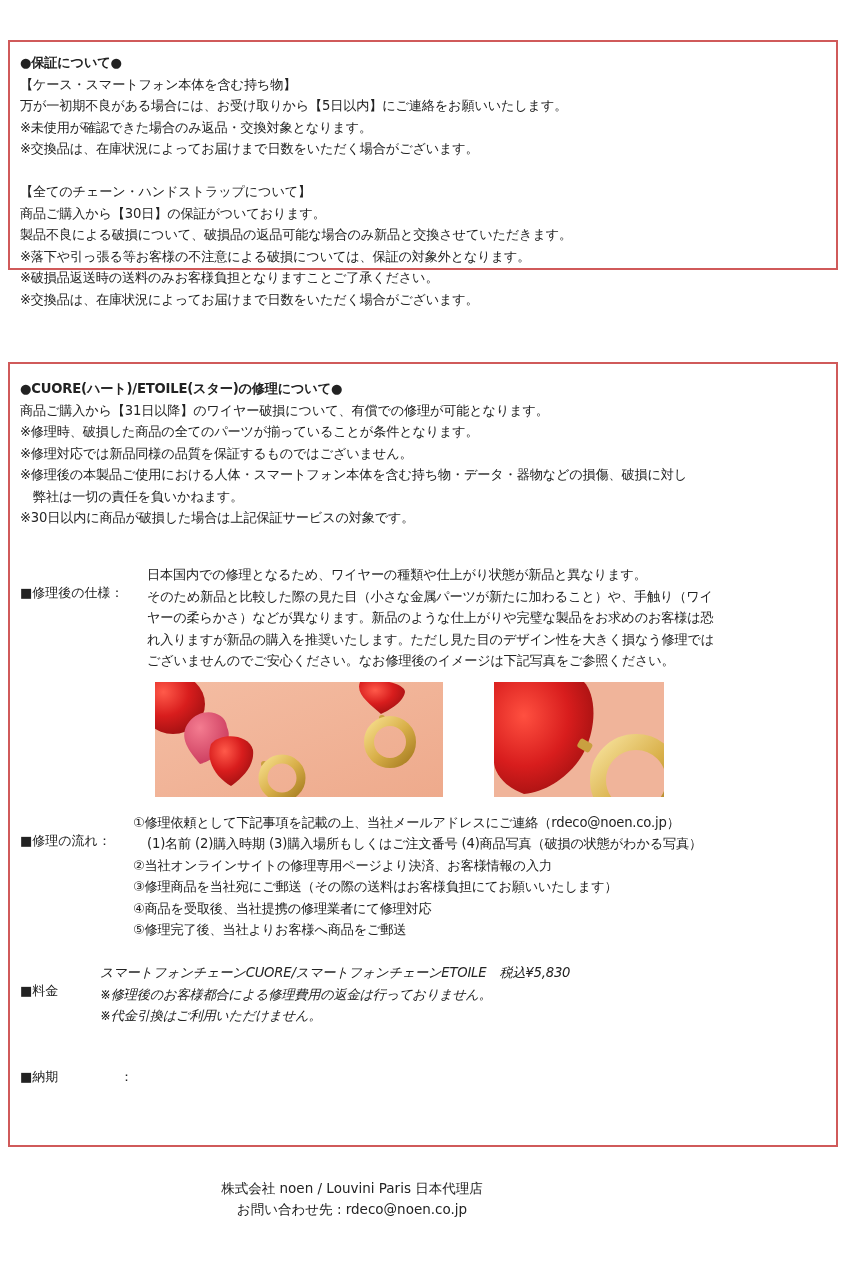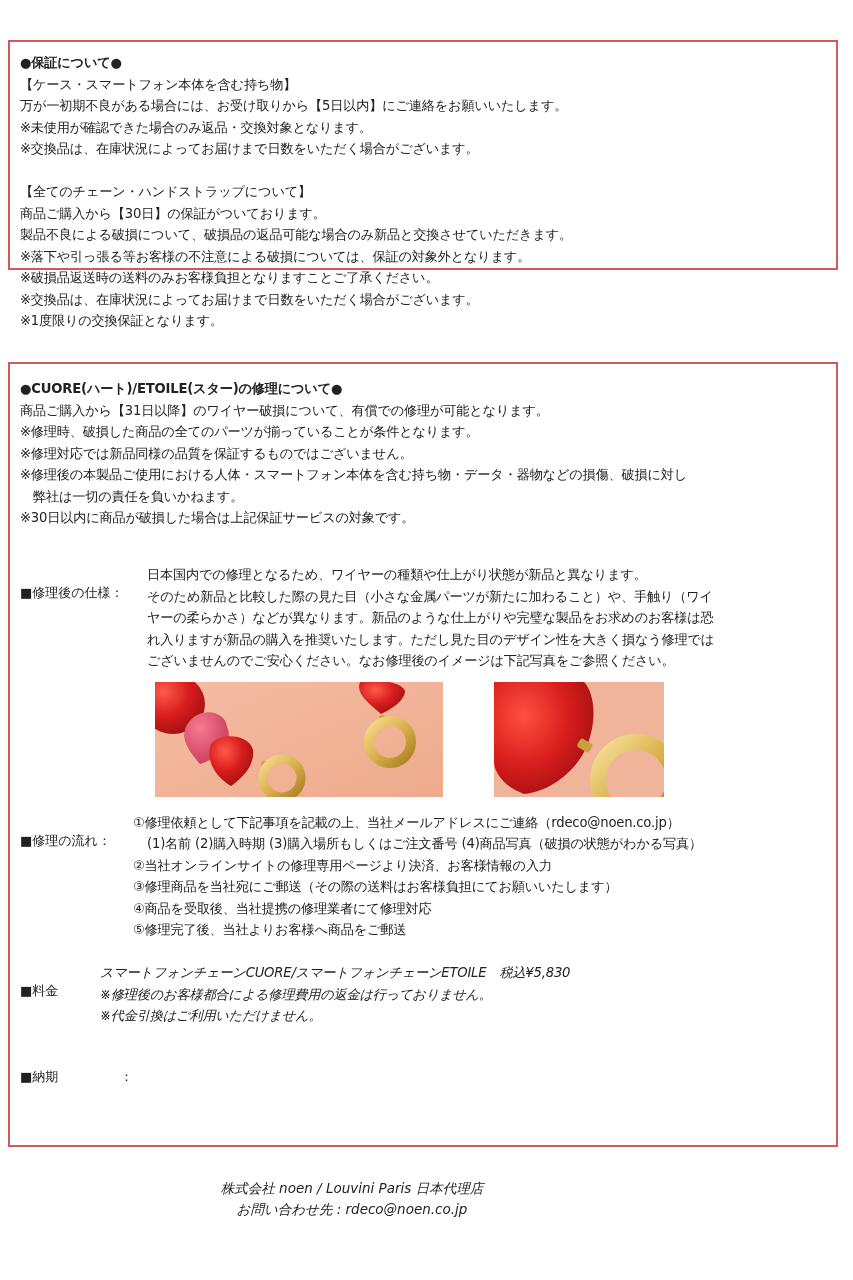--- a/index.html
+++ b/index.html
@@ -22,40 +22,39 @@
   .row { position: relative; }
   .label { position: absolute; left: 0; top: 18px; font-size: 13px; line-height: 21.5px; white-space: nowrap; }
   .body-col { margin-left: 127px; }
   .body-col-flow { margin-left: 113px; }
   .body-col-flow .sub { padding-left: 14px; }
   .body-col-price { margin-left: 80px; font-style: italic; }
   .photos { position: relative; height: 130px; margin-top: 10px; }
   .photo { position: absolute; top: 0; height: 115px; overflow: hidden; }
   #photo-1 { left: 135px; width: 288px; }
   #photo-2 { left: 474px; width: 170px; }
-  .footer { position: absolute; top: 1178px; left: 0; width: 704px; text-align: center; font-style: italic; }
+  .footer { position: absolute; top: 1178px; left: 0; width: 704px; text-align: center; }
   .footer .line { font-size: 13.5px; line-height: 21px; letter-spacing: 0; }
 </style>
 </head>
 <body>
 
 <section id="box-warranty" class="box">
   <div class="line bold">●保証について●</div>
   <div class="line">【ケース・スマートフォン本体を含む持ち物】</div>
   <div class="line">万が一初期不良がある場合には、お受け取りから【5日以内】にご連絡をお願いいたします。</div>
   <div class="line">※未使用が確認できた場合のみ返品・交換対象となります。</div>
   <div class="line">※交換品は、在庫状況によってお届けまで日数をいただく場合がございます。</div>
   <div class="gap"></div>
   <div class="line">【全てのチェーン・ハンドストラップについて】</div>
   <div class="line">商品ご購入から【30日】の保証がついております。</div>
   <div class="line">製品不良による破損について、破損品の返品可能な場合のみ新品と交換させていただきます。</div>
   <div class="line">※落下や引っ張る等お客様の不注意による破損については、保証の対象外となります。</div>
   <div class="line">※破損品返送時の送料のみお客様負担となりますことご了承ください。</div>
   <div class="line">※交換品は、在庫状況によってお届けまで日数をいただく場合がございます。</div>
-  <div class="line">※1度限りの交換保証となります。</div>
 </section>
 
 <section id="box-repair" class="box">
   <div class="line bold">●CUORE(ハート)/ETOILE(スター)の修理について●</div>
   <div class="line">商品ご購入から【31日以降】のワイヤー破損について、有償での修理が可能となります。</div>
   <div class="line">※修理時、破損した商品の全てのパーツが揃っていることが条件となります。</div>
   <div class="line">※修理対応では新品同様の品質を保証するものではございません。</div>
   <div class="line">※修理後の本製品ご使用における人体・スマートフォン本体を含む持ち物・データ・器物などの損傷、破損に対し</div>
   <div class="line">　弊社は一切の責任を負いかねます。</div>
   <div class="line">※30日以内に商品が破損した場合は上記保証サービスの対象です。</div>

